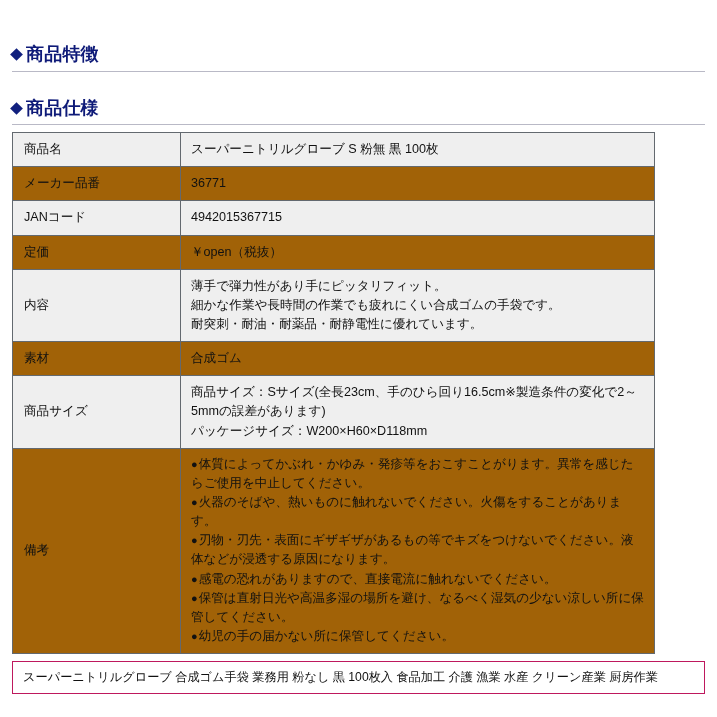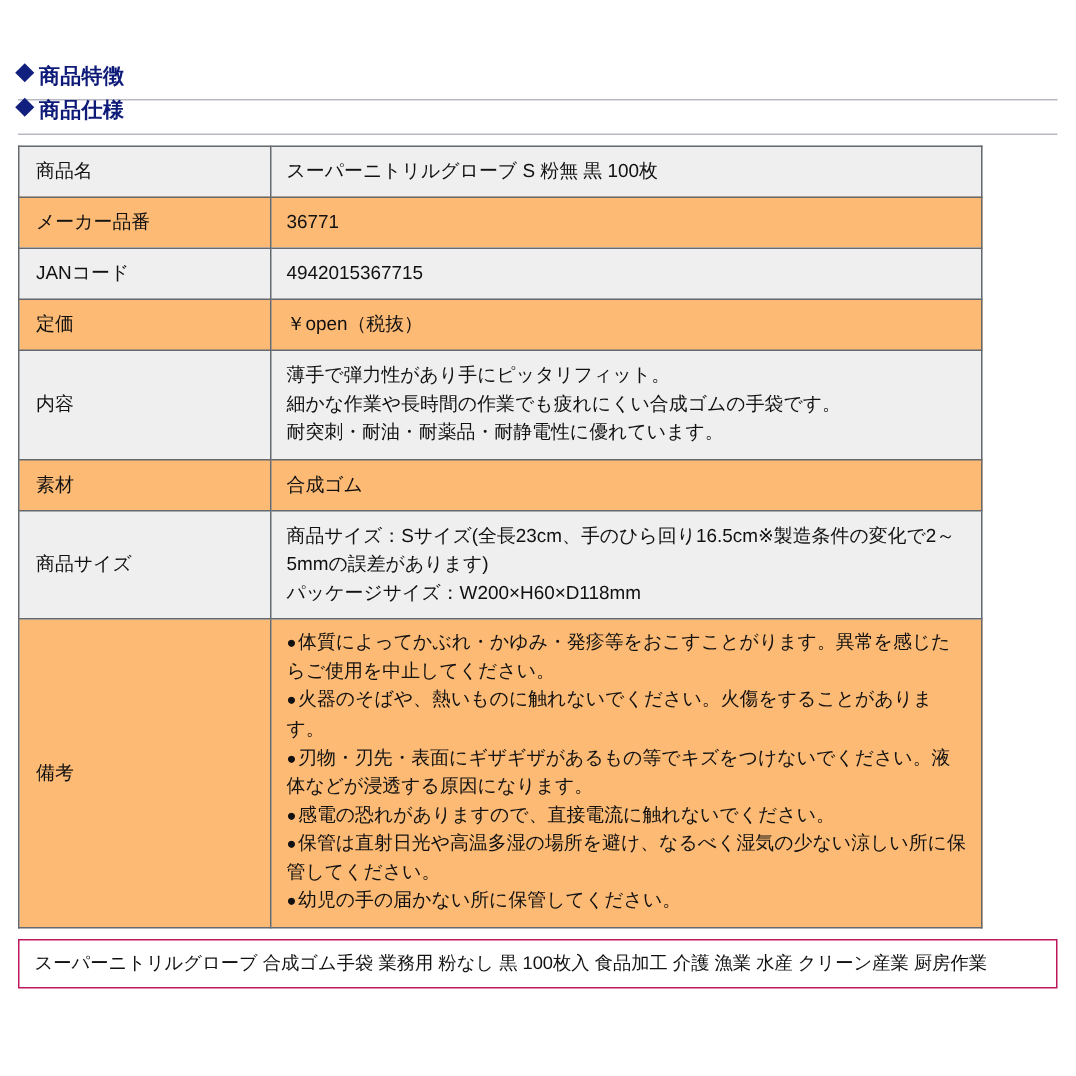--- a/index.html
+++ b/index.html
@@ -17,27 +17,27 @@
   .page {
     width: 717px;
     height: 717px;
     box-sizing: border-box;
     padding: 44px 12px 0 12px;
   }
 
   
   .section-heading {
     display: flex;
-    font-size: 14px;
+    align-items: center;
+    font-size: 18px;
     font-weight: bold;
     color: #0e1a78;
     letter-spacing: 0.2px;
     margin: 0;
     line-height: 1.2;
-    font-family: Liberation Serif, serif;
   }
   .diamond {
     display: inline-block;
     width: 9px;
     height: 9px;
     background: #11207e;
     transform: rotate(45deg);
     margin-right: 5px;
     flex: 0 0 auto;
   }
@@ -49,20 +49,21 @@
   }
 
   .feature-text {
     font-size: 13px;
     color: #1a1a1a;
     margin: 12px 0 0 2px;
     line-height: 1.5;
   }
 
   .spec-heading-wrap {
+    margin-top: 26px;
   }
 
   
   table.spec {
     border-collapse: collapse;
     width: 643px;
     margin-top: 7px;
     table-layout: fixed;
     border: 1px solid #f97316;
   }
@@ -78,21 +79,21 @@
     padding: 7px 0 7px 11px;
     white-space: nowrap;
   }
   td.value {
     padding: 7px 8px 7px 10px;
   }
   tr.tint td {
     background: #efefef;
   }
   tr.plain td {
-    background: #fdba74;
+    background: #a16207;
   }
   .val-line {
     display: block;
   }
 
   
   .remark-item {
     display: block;
     text-indent: 0;
     margin: 0;

